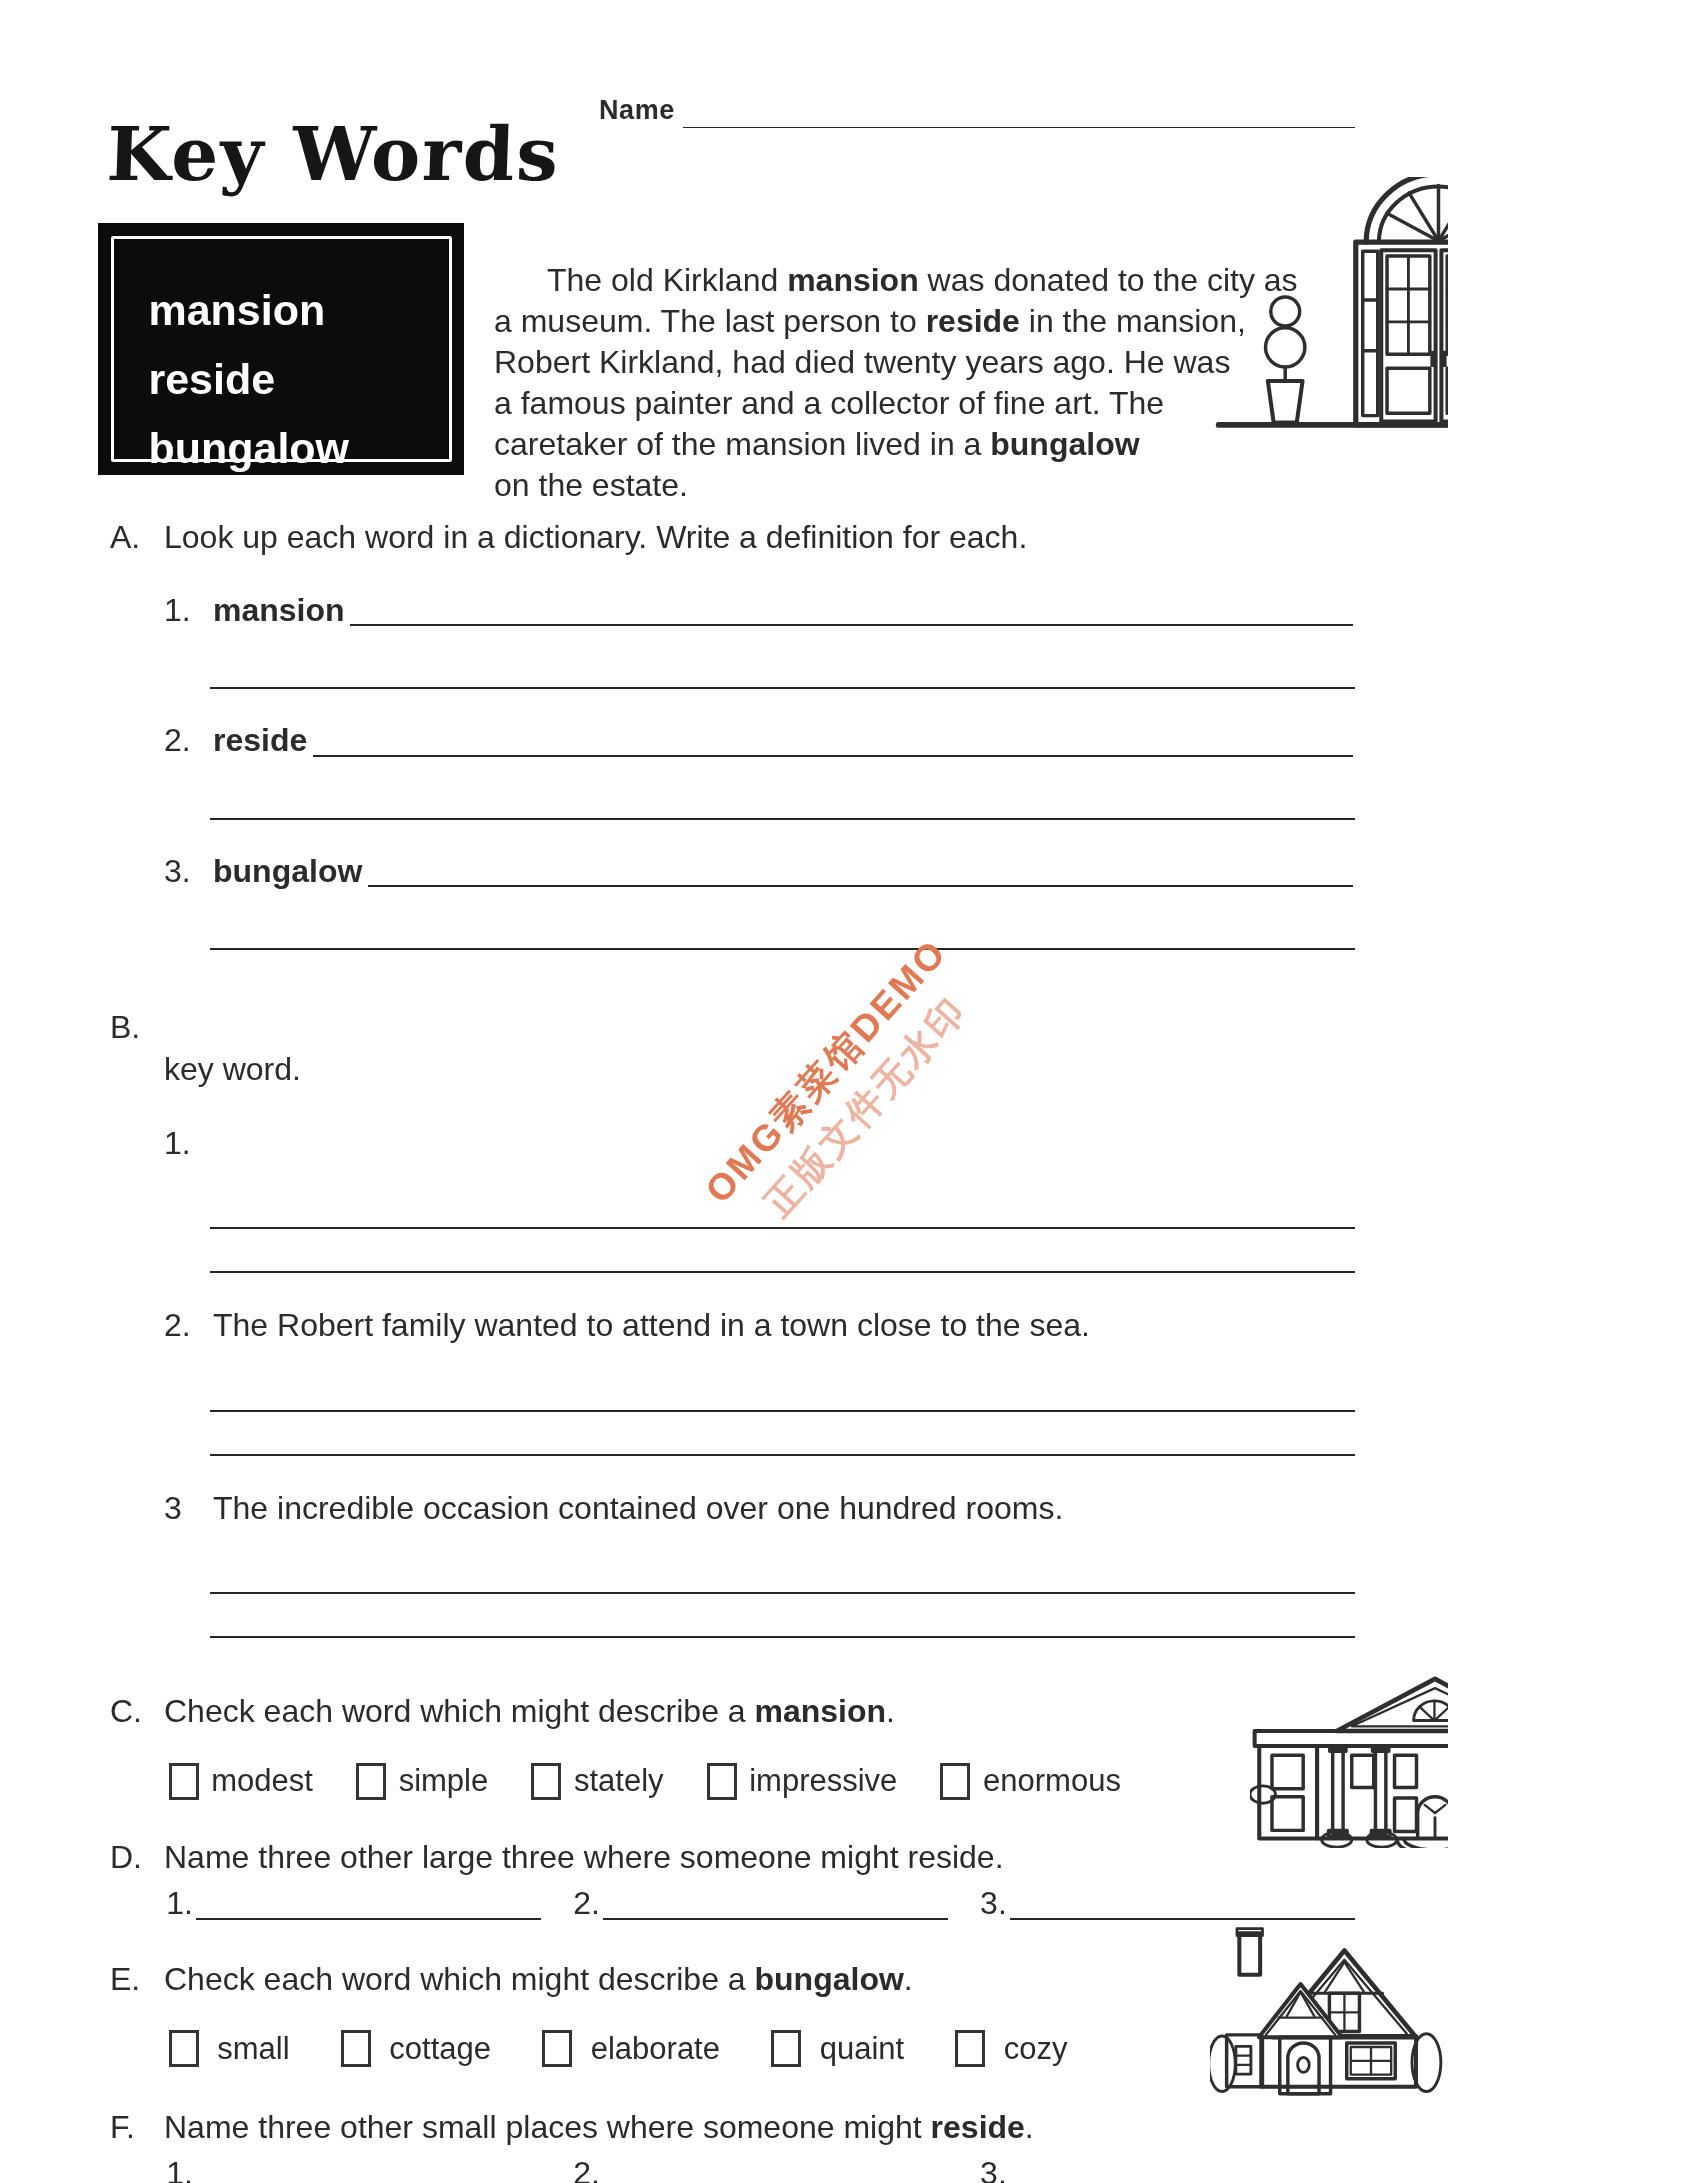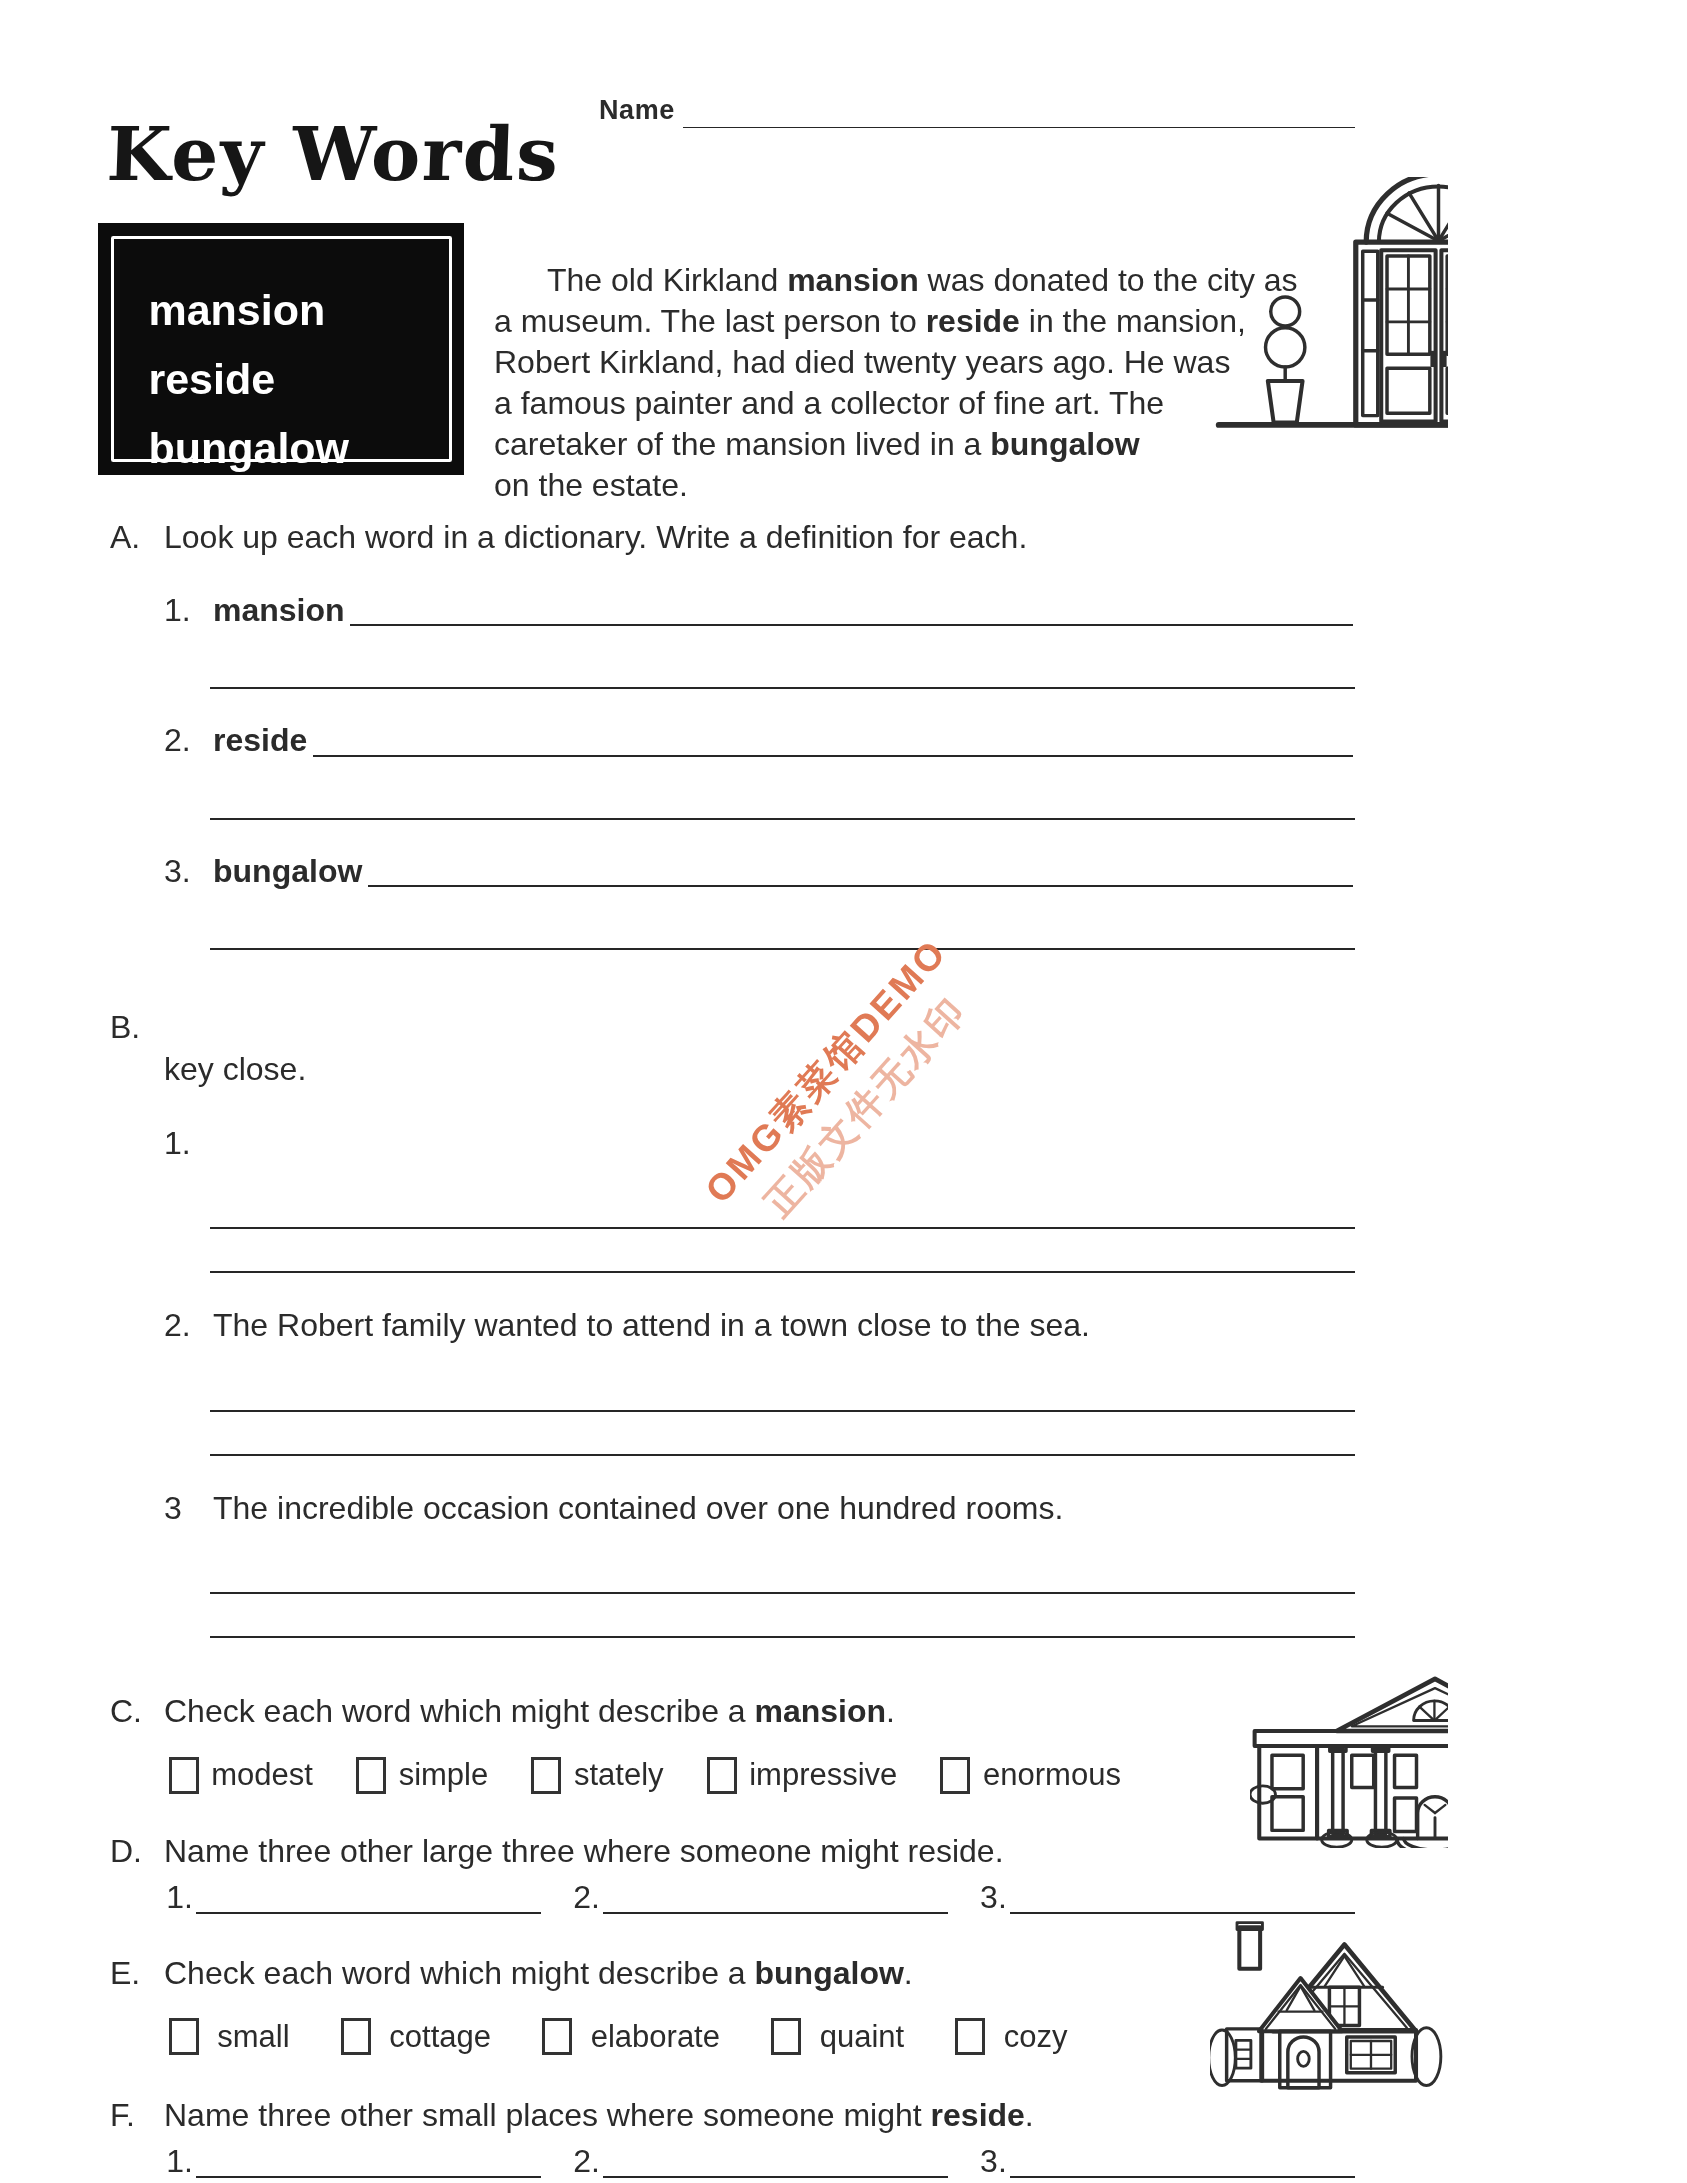--- a/index.html
+++ b/index.html
@@ -37,21 +37,21 @@
   .a-item{margin-top:31px;}
   .a-blank{margin-top:56px; margin-bottom:8px;}
   
   .section-b{margin-top:49px;}
   .b-item{margin-top:32px;}
   .b-blank1{margin-top:63px;}
   .b-blank2{margin-top:42px;}
   
   .rel{position:relative;}
   .section-c{margin-top:53px;}
-  .cbx-row{display:flex; align-items:center; margin-top:22px; margin-left:4.6px;}
+  .cbx-row{display:flex; align-items:center; margin-top:28px; margin-left:4.6px;}
   .cbx-row-c .cbx-group{margin-right:43px;}
   .cbx-row-e .cbx-group{margin-right:51px;gap:6px;}
   .cbx-group{display:flex; align-items:center;}
   .cbx{width:24px; height:31px; border:3.5px solid #333; margin-right:12.7px; background:#fff;}
   .cbx-label{font-size:31px;}
   .section-d{margin-top:36px;}
   .three-row{display:flex; align-items:flex-end; margin-top:4.6px; margin-left:2.3px;}
   .three-group{display:flex; align-items:flex-end; flex:1;}
   .three-group + .three-group{margin-left:32px;}
   .three-num{margin-right:3.5px;}
@@ -157,21 +157,21 @@
         <span class="b">bungalow</span>
         <span class="fill-line"></span>
       </div>
       <div class="blank a-blank"></div>
     </div>
   </div>
 
   <div class="section section-b">
     <div class="sec-label">B.</div>
     <div class="sec-body">
-      <div><br><span>key close.</span></div>
+      <div><br><span>key word.</span></div>
 
       <div class="row b-item">
         <span class="item-num">1.</span>
       </div>
       <div class="blank b-blank1"></div>
       <div class="blank b-blank2"></div>
 
       <div class="row b-item">
         <span class="item-num">2.</span>
         <span>The Robert family wanted to attend in a town close to the sea.</span>

